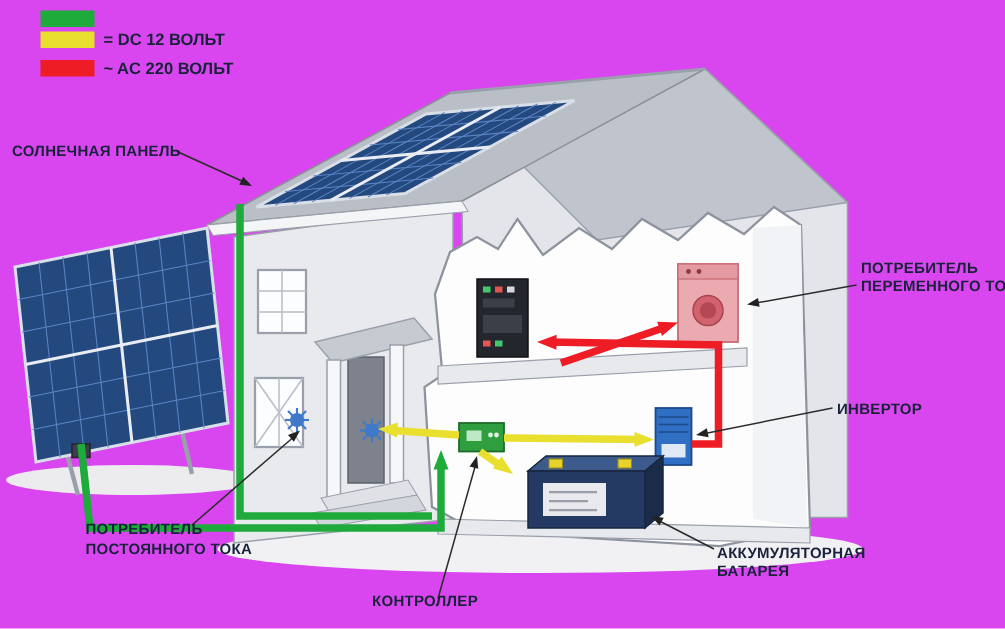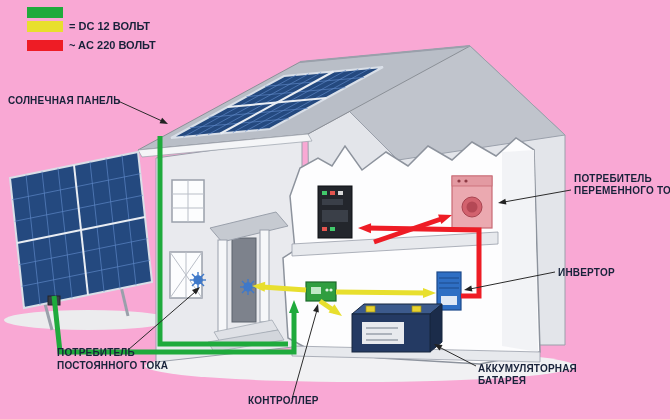--- a/index.html
+++ b/index.html
@@ -1,16 +1,16 @@
 <!DOCTYPE html>
 <html><head>
 <meta charset="utf-8">
 <style>
   html,body{margin:0;padding:0;background:#ffffff;}
-  #stage{position:relative;width:670px;height:419px;background:#f9a8d4;overflow:hidden;
+  #stage{position:relative;width:670px;height:419px;background:#d946ef;overflow:hidden;
          font-family:"Liberation Sans", sans-serif;}
   svg{position:absolute;left:0;top:0;}
   text{font-family:"Liberation Sans", sans-serif;font-weight:bold;fill:#18223a;}
   .callout-label{font-size:10px;letter-spacing:0.2px;}
   .legend-label{font-size:11px;}
   .thin{stroke:#5b85c4;stroke-width:0.7;}
   .gap{stroke:#e9edf3;stroke-width:2;}
   .callout{stroke:#2b2b2b;stroke-width:1;fill:none;}
 </style>
 </head>

